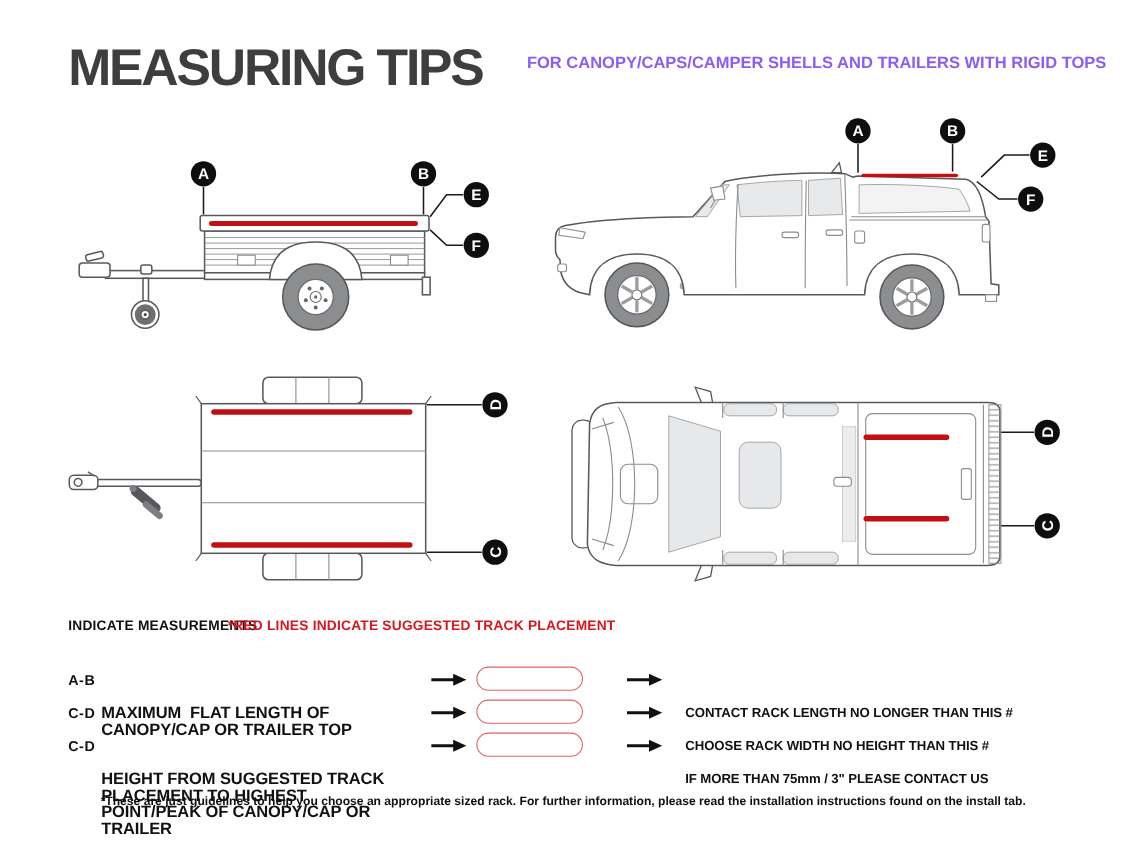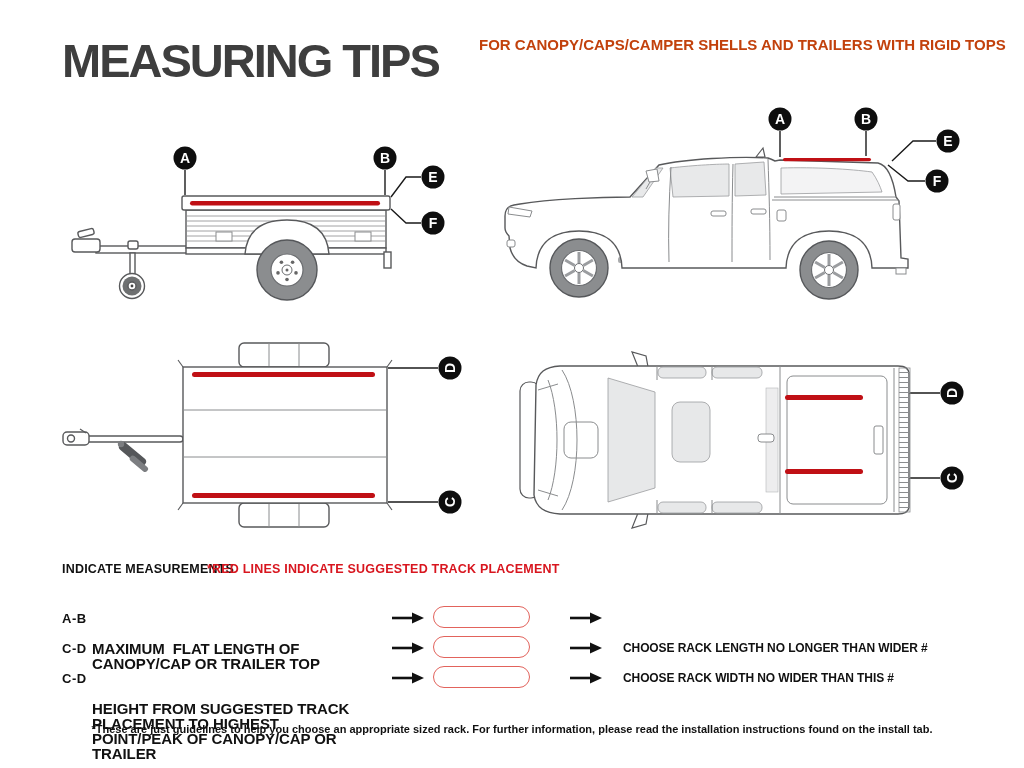--- a/index.html
+++ b/index.html
@@ -1,20 +1,20 @@
 <!DOCTYPE html>
 <html><head>
 <meta charset="utf-8">
 <style>
   html,body{margin:0;padding:0;background:#ffffff;}
   .canvas{position:relative;width:1024px;height:768px;background:#ffffff;overflow:hidden;
           font-family:"Liberation Sans",sans-serif;color:#111;}
   .title{position:absolute;left:62px;top:38px;font-size:47px;line-height:46px;font-weight:bold;
          color:#3e3e3e;letter-spacing:-2px;white-space:nowrap;}
-  .subtitle{position:absolute;left:479px;top:36px;font-size:15px;font-weight:bold;color:#c2410c;
+  .subtitle{position:absolute;left:479px;top:49px;font-size:15px;font-weight:bold;color:#8b5cf6;
             letter-spacing:0px;white-space:nowrap;}
   .dsvg{position:absolute;}
   .svg-trailer-side{left:40px;top:120px;}
   .svg-truck-side{left:480px;top:100px;}
   .svg-trailer-top{left:20px;top:335px;}
   .svg-truck-top{left:500px;top:340px;}
   .legend-required{position:absolute;left:62px;top:562px;font-size:12.5px;font-weight:bold;color:#111;
             letter-spacing:0.2px;white-space:nowrap;}
   .legend-note{position:absolute;left:207px;top:562px;font-size:12.5px;font-weight:bold;color:#d8161f;
             letter-spacing:0.2px;white-space:nowrap;text-align:right;}
@@ -334,54 +334,54 @@
     <svg class="arrow1" width="32" height="12">
       <line x1="0" y1="6" x2="21" y2="6" stroke="#111" stroke-width="2.6"></line>
       <polygon points="20,0.5 32,6 20,11.5" fill="#111"></polygon>
     </svg>
     <div class="moval"></div>
     <svg class="arrow2" width="32" height="12">
       <line x1="0" y1="6" x2="21" y2="6" stroke="#111" stroke-width="2.6"></line>
       <polygon points="20,0.5 32,6 20,11.5" fill="#111"></polygon>
     </svg>
     <div class="mresult">
-      <div>CHOOSE RACK LENGTH NO LONGER THAN WIDER #</div><div></div>
+      <div>CONTACT RACK LENGTH NO LONGER THAN THIS #</div><div></div>
     </div>
   </div>
 
   <div class="mrow" style="top:636px;">
     <span class="mkey">C-D</span>
     <svg class="arrow1" width="32" height="12">
       <line x1="0" y1="6" x2="21" y2="6" stroke="#111" stroke-width="2.6"></line>
       <polygon points="20,0.5 32,6 20,11.5" fill="#111"></polygon>
     </svg>
     <div class="moval"></div>
     <svg class="arrow2" width="32" height="12">
       <line x1="0" y1="6" x2="21" y2="6" stroke="#111" stroke-width="2.6"></line>
       <polygon points="20,0.5 32,6 20,11.5" fill="#111"></polygon>
     </svg>
     <div class="mresult">
-      <div>CHOOSE RACK WIDTH NO WIDER THAN THIS #</div><div></div>
+      <div>CHOOSE RACK WIDTH NO HEIGHT THAN THIS #</div><div></div>
     </div>
   </div>
 
   <div class="mrow" style="top:666px;">
     <span class="mkey">C-D</span>
     <div class="mdesc">
       <div>HEIGHT FROM SUGGESTED TRACK PLACEMENT TO HIGHEST</div><div>POINT/PEAK OF CANOPY/CAP OR TRAILER</div>
     </div>
     <svg class="arrow1" width="32" height="12">
       <line x1="0" y1="6" x2="21" y2="6" stroke="#111" stroke-width="2.6"></line>
       <polygon points="20,0.5 32,6 20,11.5" fill="#111"></polygon>
     </svg>
     <div class="moval"></div>
     <svg class="arrow2" width="32" height="12">
       <line x1="0" y1="6" x2="21" y2="6" stroke="#111" stroke-width="2.6"></line>
       <polygon points="20,0.5 32,6 20,11.5" fill="#111"></polygon>
     </svg>
     <div class="mresult">
-      
+      <div>IF MORE THAN 75mm / 3" PLEASE CONTACT US</div>
     </div>
   </div>
 
   <div class="footer">*These are just guidelines to help you choose an appropriate sized rack. For further information, please read the installation instructions found on the install tab.</div>
 
 </div>
 
 </body></html>

